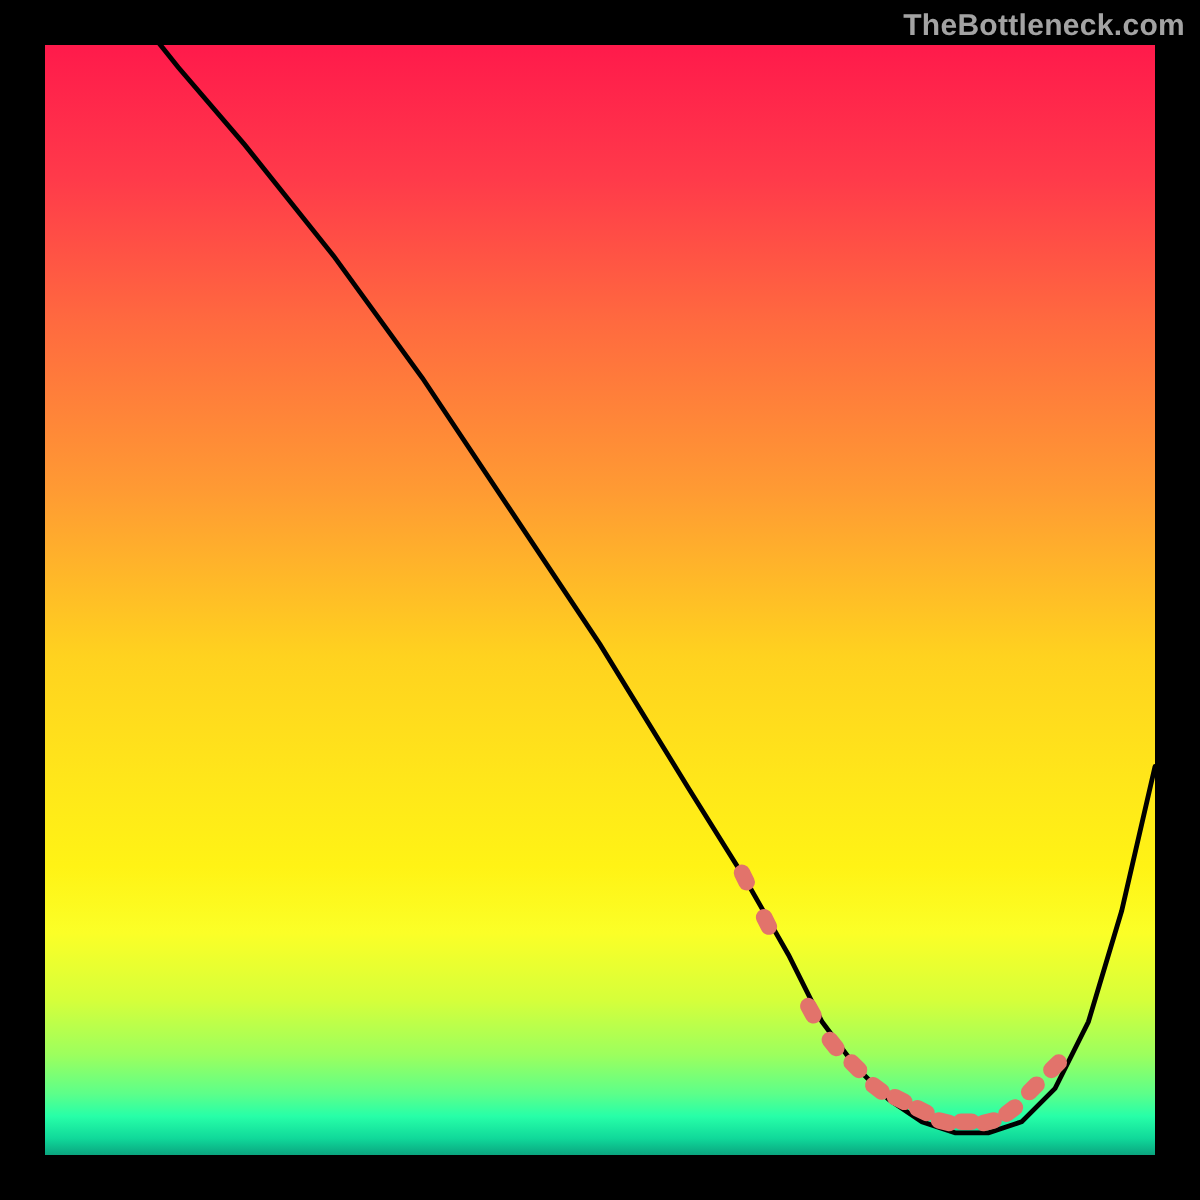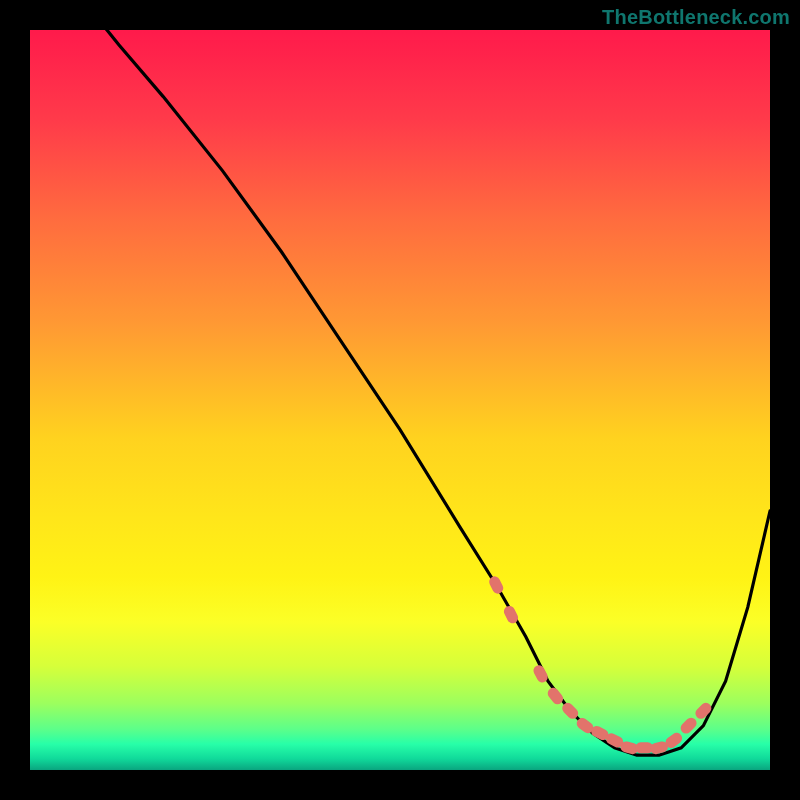--- a/index.html
+++ b/index.html
@@ -23,21 +23,21 @@
     position: absolute;
     left: 0;
     top: 0;
     width: 740px;
     height: 740px;
   }
   .attribution {
     position: absolute;
     top: 6px;
     right: 10px;
-    color: #0f766e;
+    color: #a3a3a3;
     font-size: 20px;
     font-weight: 600;
     letter-spacing: 0.2px;
     user-select: none;
   }
   svg.curve {
     position: absolute;
     left: 0;
     top: 0;
     width: 740px;

